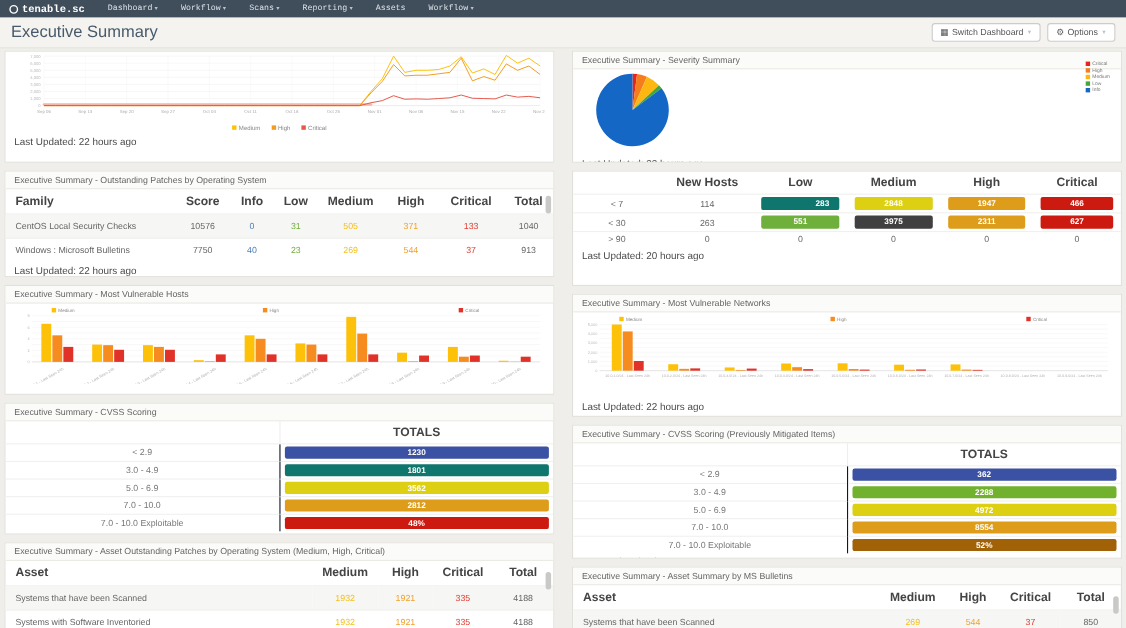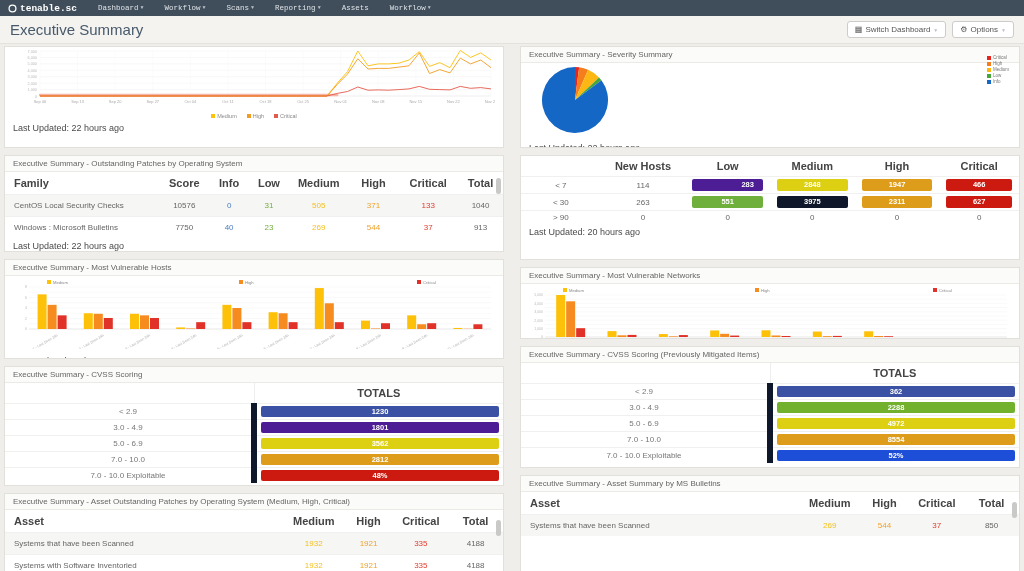--- a/index.html
+++ b/index.html
@@ -42,21 +42,21 @@
   .al { text-align:left; padding-left:9px; }
   .info { color:#4a7dbe; } .low { color:#71af3c; } .medium { color:#f4c11e; }
   .high { color:#f0a22b; } .critical { color:#e23c30; }
   .block { height:12px; border-radius:2px; color:#fff; font-size:7.5px; font-weight:bold;
     line-height:12px; text-align:center; margin:0 5px; }
 
   
   .cvss td { padding:2px 0; }
   .cvss th { padding:4px 0; }
   .cvss .lbl { color:#777; }
-  .cvss .barcell { border-left:6px solid #0f172a; padding:2px 4px; }
+  .cvss .barcell { border-left:1px solid #0f172a; padding:2px 4px; }
   .cvss .bar { height:11px; border-radius:2px; color:#fff; font-size:7.5px; font-weight:bold;
     line-height:11px; text-align:center; }
 
   
   .line-legend { display:flex; justify-content:center; gap:10px; font-size:5.5px; color:#888;
     height:8px; align-items:center; }
   .line-legend .sw { width:4px; height:4px; display:inline-block; margin-right:2px; }
   .pie-legend { position:absolute; top:8px; right:10px; display:flex; flex-direction:column; gap:1px; }
   .pie-legend div { font-size:4.5px; color:#777; display:flex; align-items:center; gap:2px; }
   .pie-legend .sw { width:4px; height:4px; display:inline-block; }
@@ -314,21 +314,21 @@
             <tbody>
               <tr>
                 <td class="lbl">&lt; 2.9</td>
                 <td class="barcell">
                   <div class="bar" style="background: rgb(59, 81, 163);">1230</div>
                 </td>
               </tr>
               <tr>
                 <td class="lbl">3.0 - 4.9</td>
                 <td class="barcell">
-                  <div class="bar" style="background: #4c1d95;">1801</div>
+                  <div class="bar" style="background: #0f766e;">1801</div>
                 </td>
               </tr>
               <tr>
                 <td class="lbl">5.0 - 6.9</td>
                 <td class="barcell">
                   <div class="bar" style="background: rgb(221, 208, 18);">3562</div>
                 </td>
               </tr>
               <tr>
                 <td class="lbl">7.0 - 10.0</td>
@@ -445,40 +445,40 @@
                 <th>Medium</th>
                 <th>High</th>
                 <th>Critical</th>
               </tr>
             </thead>
             <tbody>
               <tr>
                 <td>&lt; 7</td>
                 <td>114</td>
                 <td>
-                  <div class="block" style="background: #4c1d95; padding-left: 40px;">283</div>
+                  <div class="block" style="background: #0f766e; padding-left: 40px;">283</div>
                 </td>
                 <td>
                   <div class="block" style="background: rgb(221, 208, 18);">2848</div>
                 </td>
                 <td>
                   <div class="block" style="background: rgb(221, 157, 27);">1947</div>
                 </td>
                 <td>
                   <div class="block" style="background: rgb(204, 26, 16);">466</div>
                 </td>
               </tr>
               <tr>
                 <td>&lt; 30</td>
                 <td>263</td>
                 <td>
                   <div class="block" style="background: rgb(111, 176, 60);">551</div>
                 </td>
                 <td>
-                  <div class="block" style="background: #0f172a; text-align: center;">3975</div>
+                  <div class="block" style="background: #404040; text-align: center;">3975</div>
                 </td>
                 <td>
                   <div class="block" style="background: rgb(221, 157, 27);">2311</div>
                 </td>
                 <td>
                   <div class="block" style="background: rgb(204, 26, 16);">627</div>
                 </td>
               </tr>
               <tr>
                 <td>&gt; 90</td>
@@ -487,21 +487,21 @@
                 <td>0</td>
                 <td>0</td>
                 <td>0</td>
               </tr>
             </tbody>
           </table>
         </div>
       <div class="last-updated">Last Updated: 20 hours ago</div>
     </div>
 
-    <div class="panel" style="height:72px">
+    <div class="panel" style="height:112px">
       <div class="panel-h">Executive Summary - Most Vulnerable Networks</div>
       <div class="chart-wrap"><svg width="482" height="72" viewBox="0 0 482 72">
             <line x1="16" y1="52" x2="478" y2="52" stroke="#ccc" stroke-width="0.5"></line>
             <text x="14" y="53.3" font-size="3.5" fill="#bbb" text-anchor="end">0</text>
             <line x1="16" y1="47.8" x2="478" y2="47.8" stroke="#f3f3f3" stroke-width="0.5"></line>
             <line x1="16" y1="43.6" x2="478" y2="43.6" stroke="#f3f3f3" stroke-width="0.5"></line>
             <text x="14" y="44.9" font-size="3.5" fill="#bbb" text-anchor="end">1,000</text>
             <line x1="16" y1="39.4" x2="478" y2="39.4" stroke="#f3f3f3" stroke-width="0.5"></line>
             <line x1="16" y1="35.2" x2="478" y2="35.2" stroke="#f3f3f3" stroke-width="0.5"></line>
             <text x="14" y="36.5" font-size="3.5" fill="#bbb" text-anchor="end">2,000</text>
@@ -589,21 +589,21 @@
               </tr>
               <tr>
                 <td class="lbl">7.0 - 10.0</td>
                 <td class="barcell">
                   <div class="bar" style="background: rgb(221, 157, 27);">8554</div>
                 </td>
               </tr>
               <tr>
                 <td class="lbl">7.0 - 10.0 Exploitable</td>
                 <td class="barcell">
-                  <div class="bar" style="background: #1d4ed8;">52%</div>
+                  <div class="bar" style="background: #a16207;">52%</div>
                 </td>
               </tr>
             </tbody>
           </table>
         </div>
       <div class="last-updated">Last Updated: 4 hours ago</div>
     </div>
 
     <div class="panel" style="height:120px">
       <div class="panel-h">Executive Summary - Asset Summary by MS Bulletins</div>

